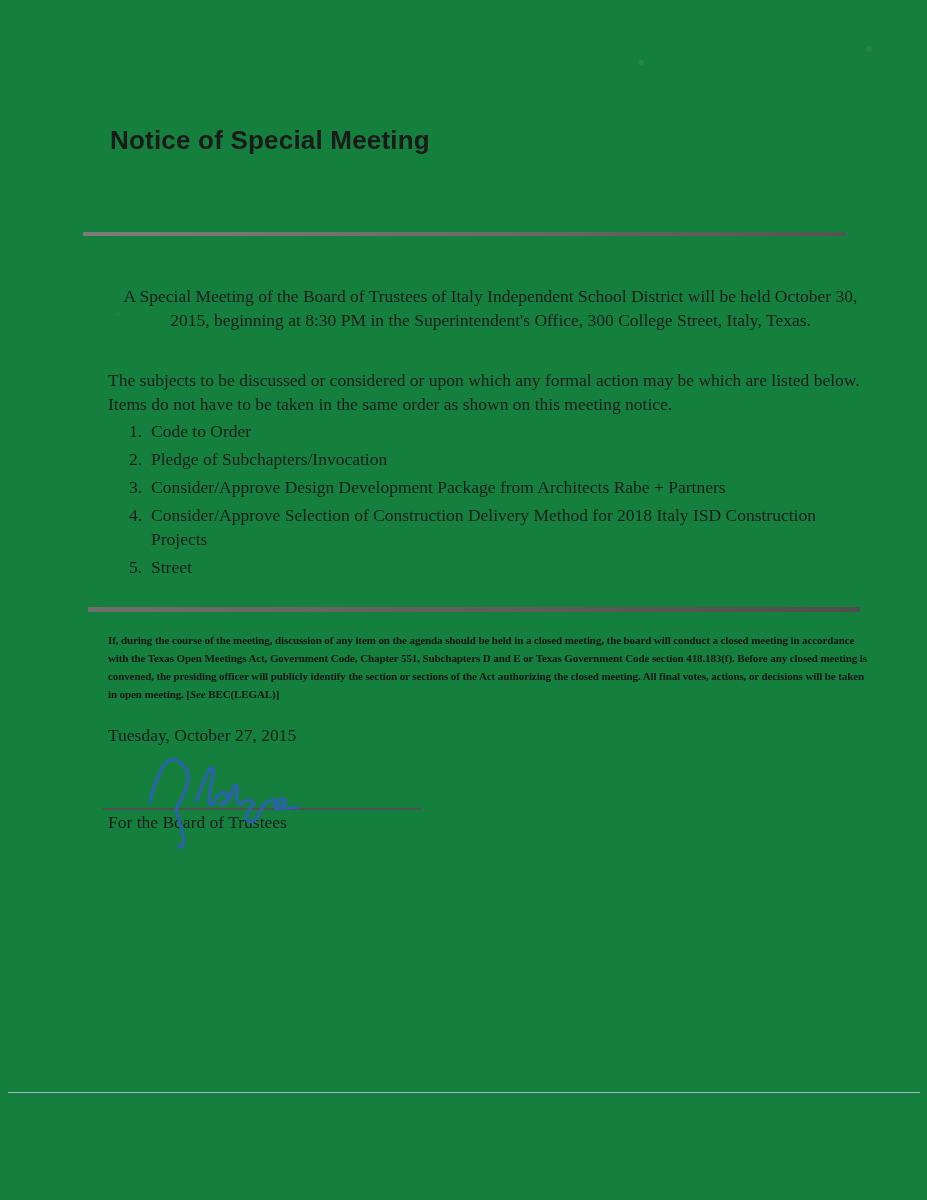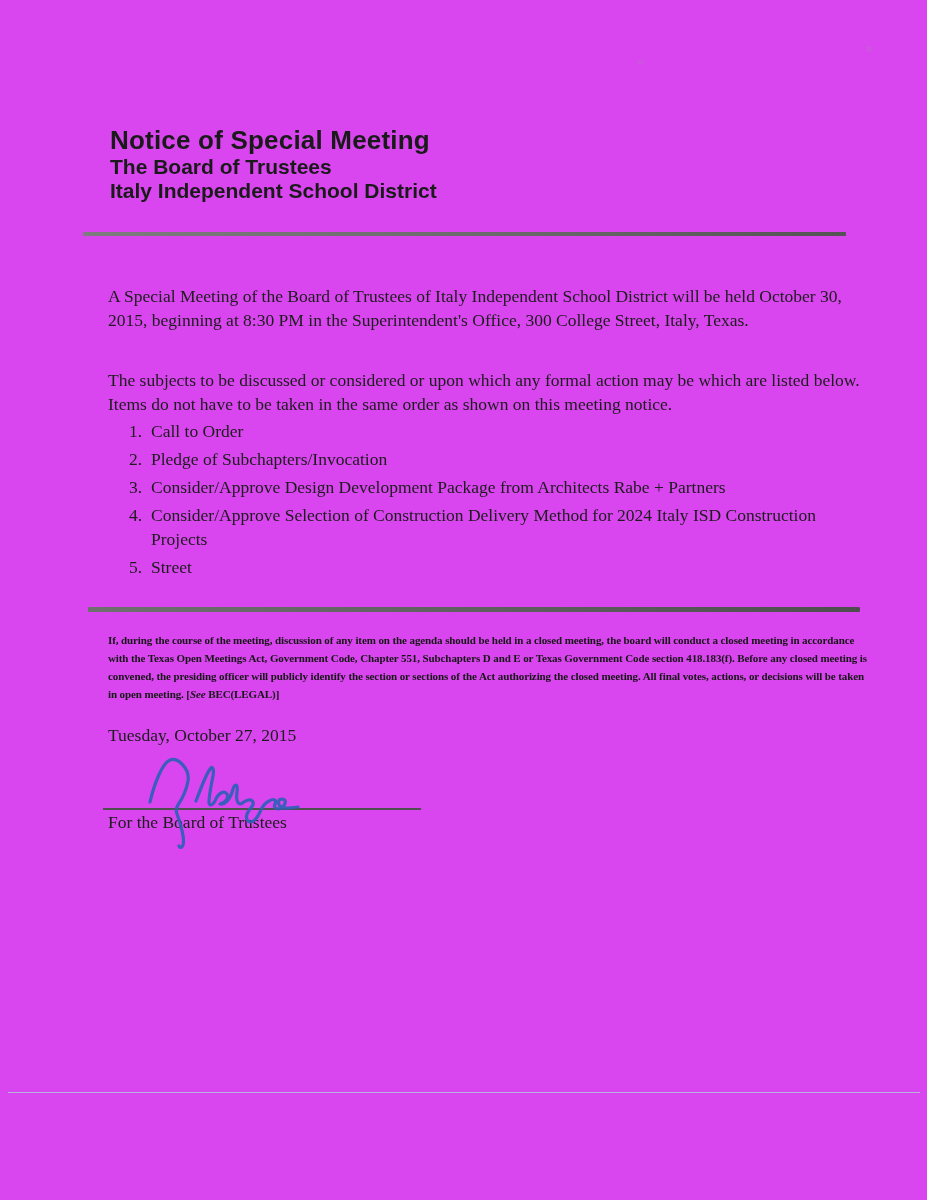--- a/index.html
+++ b/index.html
@@ -4,21 +4,21 @@
 <style>
   html, body {
     margin: 0;
     padding: 0;
     background: #ffffff;
   }
   .page {
     position: relative;
     width: 927px;
     height: 1200px;
-    background: #d946ef;
+    background: #15803d;
     overflow: hidden;
     font-family: "Liberation Serif", serif;
     color: #1c1c1c;
   }
   .doc-title {
     position: absolute;
     left: 110px;
     top: 108px;
     font-family: "Liberation Sans", sans-serif;
     font-weight: bold;
@@ -44,21 +44,21 @@
   }
   .rule-top { left: 83px; top: 232px; width: 763px; height: 4px; }
   .rule-mid { left: 88px; top: 607px; width: 772px; height: 5px; background: linear-gradient(90deg, #6f6f6f 0%, #5c5c5c 60%, #4e4e4e 100%); }
   .body-para {
     position: absolute;
     left: 108px;
     width: 765px;
     font-size: 17.5px;
     line-height: 24px;
   }
-  .para-intro { top: 266px; }
+  .para-intro { top: 266px; text-align: center; }
   .para-subjects { top: 350px; }
   .agenda {
     position: absolute;
     left: 129px;
     top: 419px;
     width: 716px;
     font-size: 17.5px;
     line-height: 24px;
   }
   .agenda-item {
@@ -136,47 +136,43 @@
   .speck-2 { left: 866px; top: 46px; width: 6px; height: 6px; }
   .speck-3 { left: 116px; top: 312px; width: 4px; height: 4px; opacity: 0.08; }
 </style>
 </head>
 <body>
 
 <div class="page">
 
   <h1 class="doc-title">Notice of Special Meeting</h1>
 
-  <div class="doc-subtitle">
-    <div>The Board of Trustees</div>
-    <div>Italy Independent School District</div>
-  </div>
 
   <div class="rule rule-top"></div>
 
   <p class="body-para para-intro">A Special Meeting of the Board of Trustees of Italy Independent School District will be held October 30, 2015, beginning at 8:30 PM in the Superintendent's Office, 300 College Street, Italy, Texas.</p>
 
   <p class="body-para para-subjects">The subjects to be discussed or considered or upon which any formal action may be which are listed below. Items do not have to be taken in the same order as shown on this meeting notice.</p>
 
   <ol class="agenda" style="margin:0;padding:0;list-style:none;">
     <li class="agenda-item">
       <span class="agenda-number">1.</span>
-      <span class="agenda-text">Call to Order</span>
+      <span class="agenda-text">Code to Order</span>
     </li>
     <li class="agenda-item">
       <span class="agenda-number">2.</span>
       <span class="agenda-text">Pledge of Subchapters/Invocation</span>
     </li>
     <li class="agenda-item">
       <span class="agenda-number">3.</span>
       <span class="agenda-text">Consider/Approve Design Development Package from Architects Rabe + Partners</span>
     </li>
     <li class="agenda-item">
       <span class="agenda-number">4.</span>
-      <span class="agenda-text">Consider/Approve Selection of Construction Delivery Method for 2024 Italy ISD Construction Projects</span>
+      <span class="agenda-text">Consider/Approve Selection of Construction Delivery Method for 2018 Italy ISD Construction Projects</span>
     </li>
     <li class="agenda-item">
       <span class="agenda-number">5.</span>
       <span class="agenda-text">Street</span>
     </li>
   </ol>
 
   <div class="rule rule-mid"></div>
 
   <p class="fine-print"><span>If, during the course of the meeting, discussion of any item on the agenda should be held in a closed meeting, the board will conduct a closed meeting in accordance with the Texas Open Meetings Act, Government Code, Chapter 551, Subchapters D and E or Texas Government Code section 418.183(f).  Before any closed meeting is convened, the presiding officer will publicly identify the section or sections of the Act authorizing the closed meeting. All final votes, actions, or decisions will be taken in open meeting. </span><span>[</span><span class="ref-italic">See</span><span> BEC(LEGAL)]</span></p>

